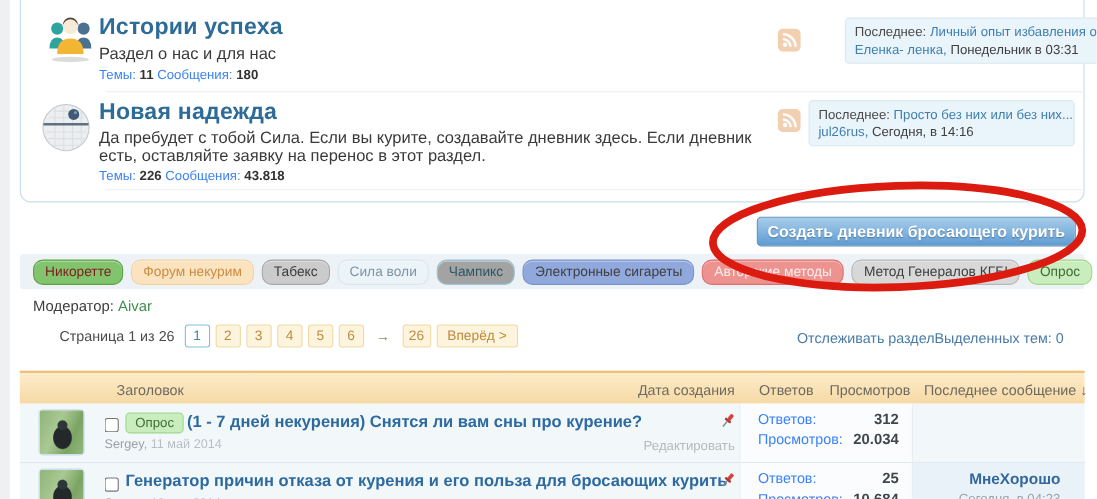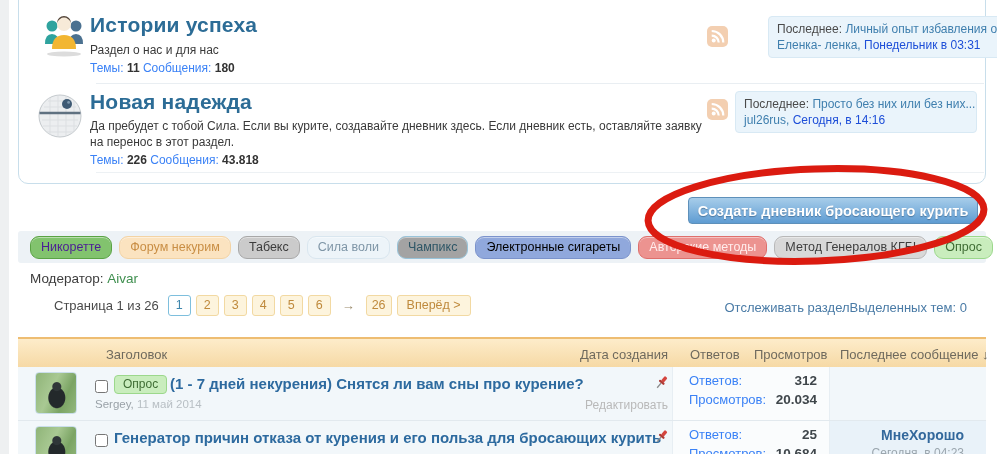--- a/index.html
+++ b/index.html
@@ -8,30 +8,30 @@
   .abs { position:absolute; }
 
   .left-strip { left:0; top:0; width:9px; height:454px; background:#eef0f1; }
 
   
   .forum-box { left:18px; top:-30px; width:968px; height:214px; background:#fff;
                border:1px solid #c8deeb; border-radius:10px; }
   .sec-sep { left:96px; width:888px; height:1px; background:#e9eef2; }
 
   .sec-title { font-size:21px; font-weight:bold; color:#2c6c96; letter-spacing:.2px; cursor:pointer; }
-  .sec-desc  { font-size:12px; color:#3a3a3a; line-height:16px; }
+  .sec-desc  { font-size:15px; color:#3a3a3a; line-height:16px; }
   .sec-stats { font-size:12px; }
   .stat-label { color:#3b82f6; }
   .stat-value { color:#333; font-weight:bold; }
 
   .lastbox { width:242px; background:#eaf4fb; border:1px solid #d8e9f4; border-radius:4px;
              padding:4px 8px; font-size:12px; line-height:16px; white-space:nowrap; overflow:hidden; }
   .lastbox .lbl { color:#4a4a4a; }
   .lnk { color:#3f7fae; cursor:pointer; }
-  .dim { color:#1d4ed8; }
+  .dim { color:#404040; }
 
   .create-btn { left:688px; top:197px; width:290px; height:27px; z-index:10;
                 background:linear-gradient(#a7cdea,#5f9cd2); border:1px solid #5e90ba; border-radius:4px;
                 color:#fff; font-weight:bold; font-size:14.5px; font-family:"Liberation Sans",sans-serif;
                 text-shadow:0 1px 1px rgba(30,60,90,.45); cursor:pointer; }
 
   .tags-band { left:18px; top:231px; width:968px; height:32px; background:#edf2f6; border-radius:3px;
                display:flex; align-items:center; padding-left:12px; gap:7px; }
   .tag { font-size:12.5px; padding:3px 10px 4px; border:1px solid; border-radius:9px; cursor:pointer;
          box-shadow:inset 0 1px 0 rgba(255,255,255,.45); white-space:nowrap; }
@@ -160,26 +160,26 @@
     <span class="lnk">Просто без них или без них...</span></div>
   <div><span class="lnk">jul26rus,</span>
     <span class="dim">Сегодня, в 14:16</span></div>
 </div>
 <div class="abs sec-sep" style="top:172px;background:#edf1f4;"></div>
 
 <button class="abs create-btn">Создать дневник бросающего курить</button>
 
 <div class="abs tags-band">
   <div style="display:flex;gap:7px;align-items:center;">
-      <span class="tag" style="background: rgb(130, 195, 110); border-color: rgb(90, 163, 68); color: #4c1d95;">Никоретте</span>
+      <span class="tag" style="background: rgb(130, 195, 110); border-color: rgb(90, 163, 68); color: #7f1d1d;">Никоретте</span>
       <span class="tag" style="background: rgb(251, 227, 192); border-color: rgb(243, 211, 164); color: rgb(201, 142, 68);">Форум некурим</span>
       <span class="tag" style="background: rgb(203, 203, 203); border-color: rgb(168, 168, 168); color: rgb(60, 60, 60);">Табекс</span>
       <span class="tag" style="background: rgb(237, 244, 249); border-color: rgb(217, 230, 239); color: rgb(126, 149, 166);">Сила воли</span>
       <span class="tag" style="background: #a3a3a3; border-color: rgb(153, 196, 218); color: rgb(46, 86, 102);">Чампикс</span>
-      <span class="tag" style="background: rgb(144, 168, 220); border-color: rgb(123, 147, 204); color: #000000;">Электронные сигареты</span>
+      <span class="tag" style="background: rgb(144, 168, 220); border-color: rgb(123, 147, 204); color: #404040;">Электронные сигареты</span>
       <span class="tag" style="background: rgb(236, 147, 144); border-color: rgb(223, 111, 108); color: rgb(255, 236, 236);">Авторские методы</span>
       <span class="tag" style="background: rgb(216, 216, 216); border-color: rgb(184, 184, 184); color: rgb(62, 62, 62);">Метод Генералов КГБ!</span>
       <span class="tag" style="background: rgb(201, 237, 189); border-color: rgb(156, 216, 140); color: rgb(63, 109, 52);">Опрос</span>
     </div>
 </div>
 
 <div class="abs moderator-line">
   <span>Модератор:</span>
   <span class="mod-name">Aivar</span>
 </div>

